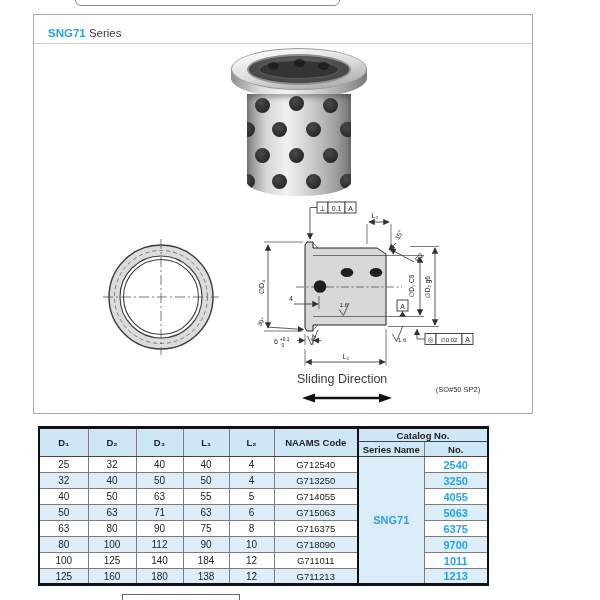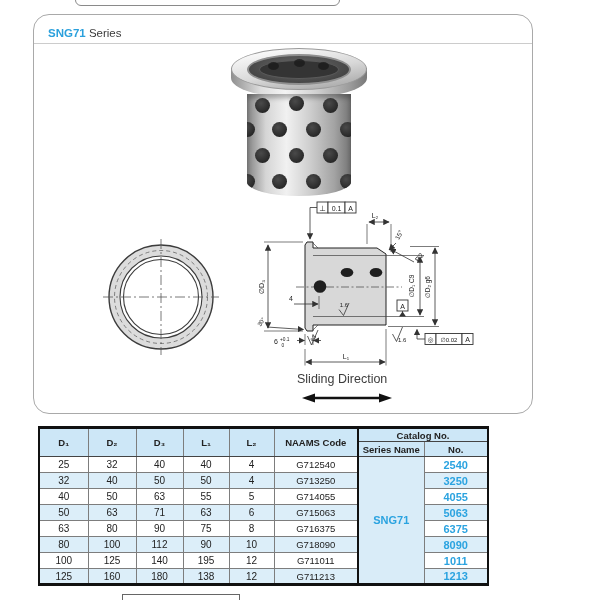--- a/index.html
+++ b/index.html
@@ -10,21 +10,21 @@
   .top-box{position:absolute;left:75px;top:-16px;width:263px;height:20px;background:#fff;
            border:1.5px solid #8a8a8a;border-radius:6px;}
   
   .file-badge{position:absolute;left:553px;top:-11px;width:38px;height:22px;background:#1d97e4;
               border:2px solid #0c6ec6;border-radius:5px;color:#fff;font-size:10.5px;
               font-weight:bold;font-style:italic;display:flex;align-items:flex-end;
               justify-content:center;padding-bottom:1px;box-sizing:border-box;cursor:pointer;}
 
   
   .panel{position:absolute;left:33px;top:14px;width:500px;height:400px;background:#fff;
-         border:1.5px solid #a9a9a9;border-radius:16px;box-sizing:border-box;}
+         border:1.5px solid #a9a9a9;border-radius:0;box-sizing:border-box;}
   .panel-title{position:absolute;left:14px;top:12px;font-size:11.5px;color:#3a3a3a;}
   .panel-title .series{color:#2aa0dc;font-weight:bold;}
   .title-rule{position:absolute;left:0;right:0;top:28px;border-top:1px solid #ccc;}
 
   
   .naams-tab{position:absolute;left:553px;top:63px;width:30px;height:94px;background:#0a9fe5;
              border-radius:2px;color:#fff;font-size:8px;font-weight:bold;letter-spacing:.5px;
              writing-mode:vertical-rl;transform:rotate(180deg);display:flex;align-items:center;
              justify-content:center;cursor:pointer;}
 
@@ -229,20 +229,21 @@
   </svg>
 
   <div class="sliding-label">Sliding Direction</div>
   <svg class="sliding-arrow" width="94" height="14" viewBox="0 0 94 14">
     <line x1="12" y1="7" x2="82" y2="7" stroke="#111" stroke-width="2.4"></line>
     <polygon points="2,7 15,2.5 15,11.5" fill="#111"></polygon>
     <polygon points="92,7 79,2.5 79,11.5" fill="#111"></polygon>
   </svg>
 
   <div class="material-note">
+    <div>(SO#50 SP2)</div>
   </div>
 
   <table class="spec">
     <colgroup>
       <col style="width:49px">
         <col style="width:48px">
         <col style="width:47px">
       <col style="width:46px">
         <col style="width:45px">
         <col style="width:84px">
@@ -311,27 +312,27 @@
         <td class="naams">G716375</td>
         <td class="no-val">6375</td>
       </tr>
       <tr>
         <td>80</td>
         <td>100</td>
         <td>112</td>
         <td>90</td>
         <td>10</td>
         <td class="naams">G718090</td>
-        <td class="no-val">8090</td>
+        <td class="no-val">9700</td>
       </tr>
       <tr>
         <td>100</td>
         <td>125</td>
         <td>140</td>
-        <td>195</td>
+        <td>184</td>
         <td>12</td>
         <td class="naams">G711011</td>
         <td class="no-val">1011</td>
       </tr>
       <tr>
         <td>125</td>
         <td>160</td>
         <td>180</td>
         <td>138</td>
         <td>12</td>

